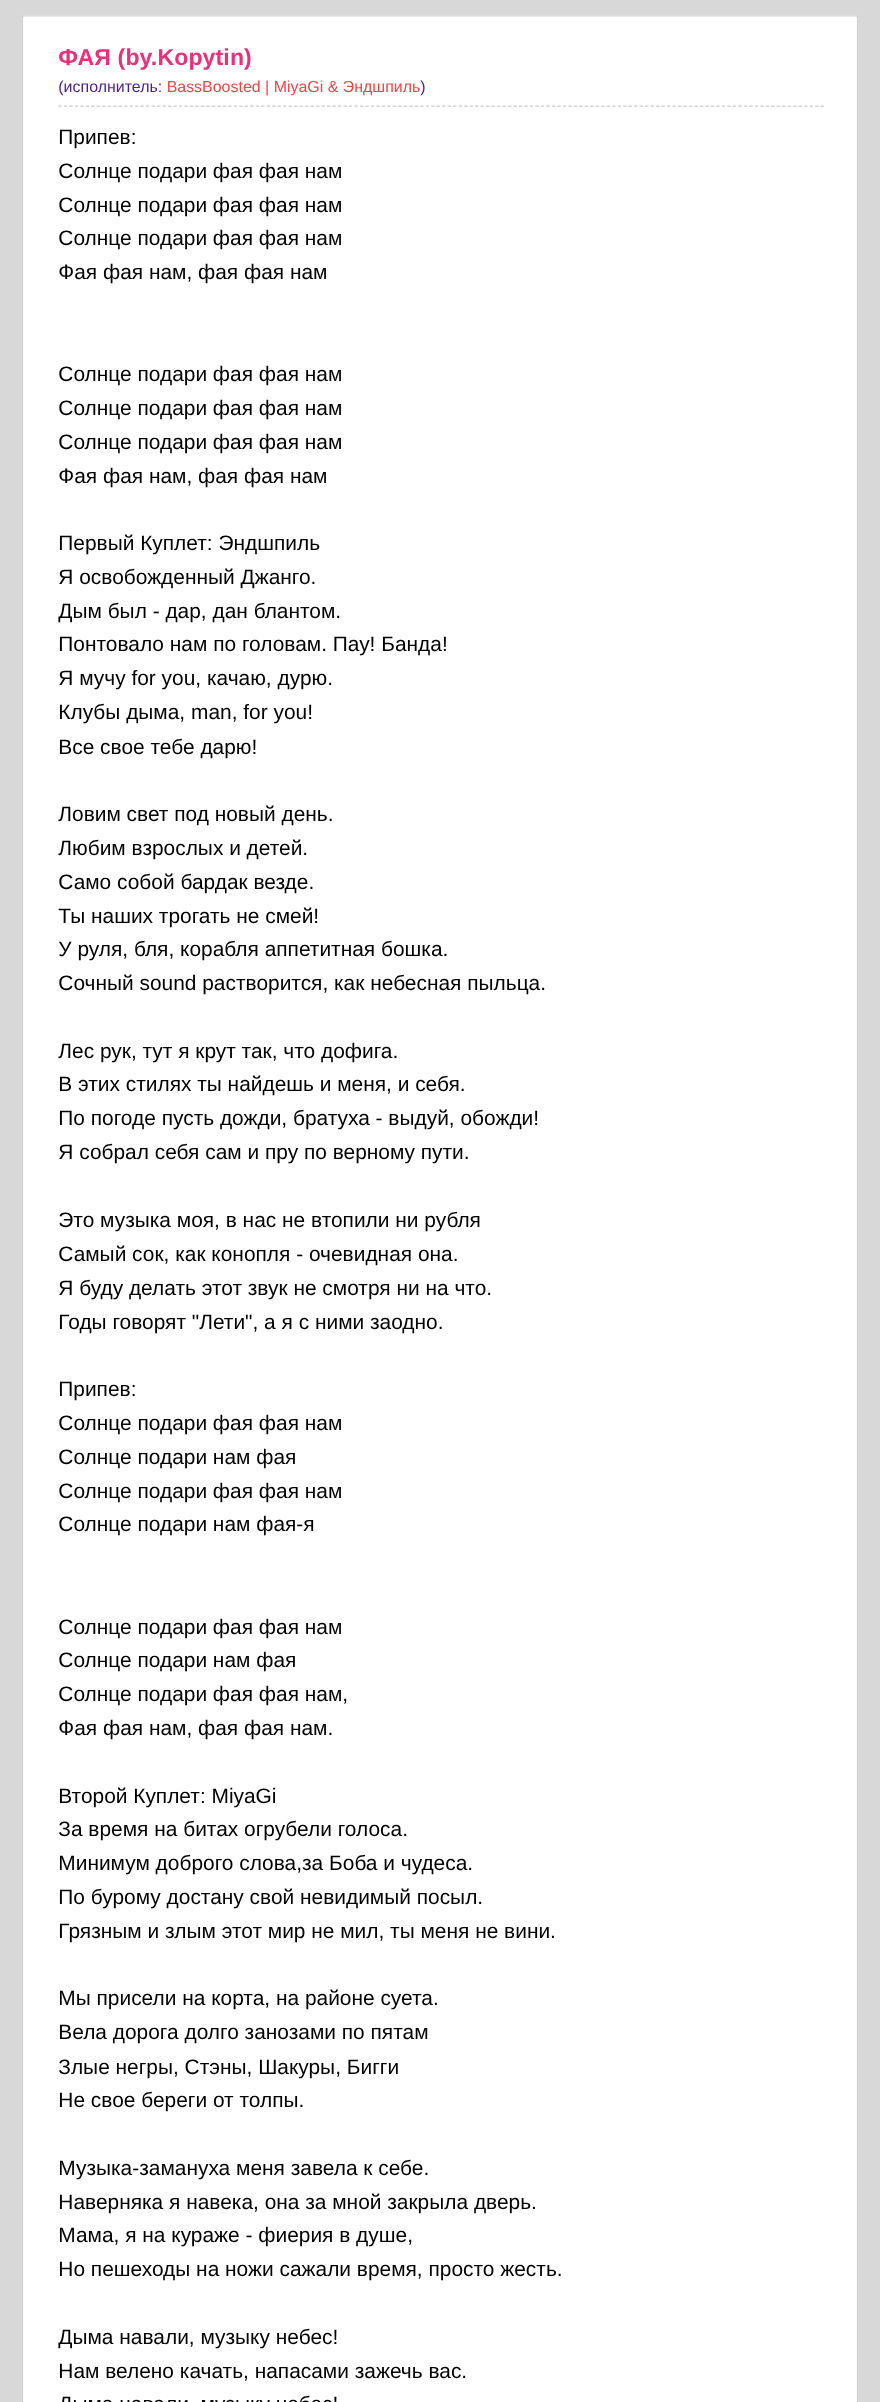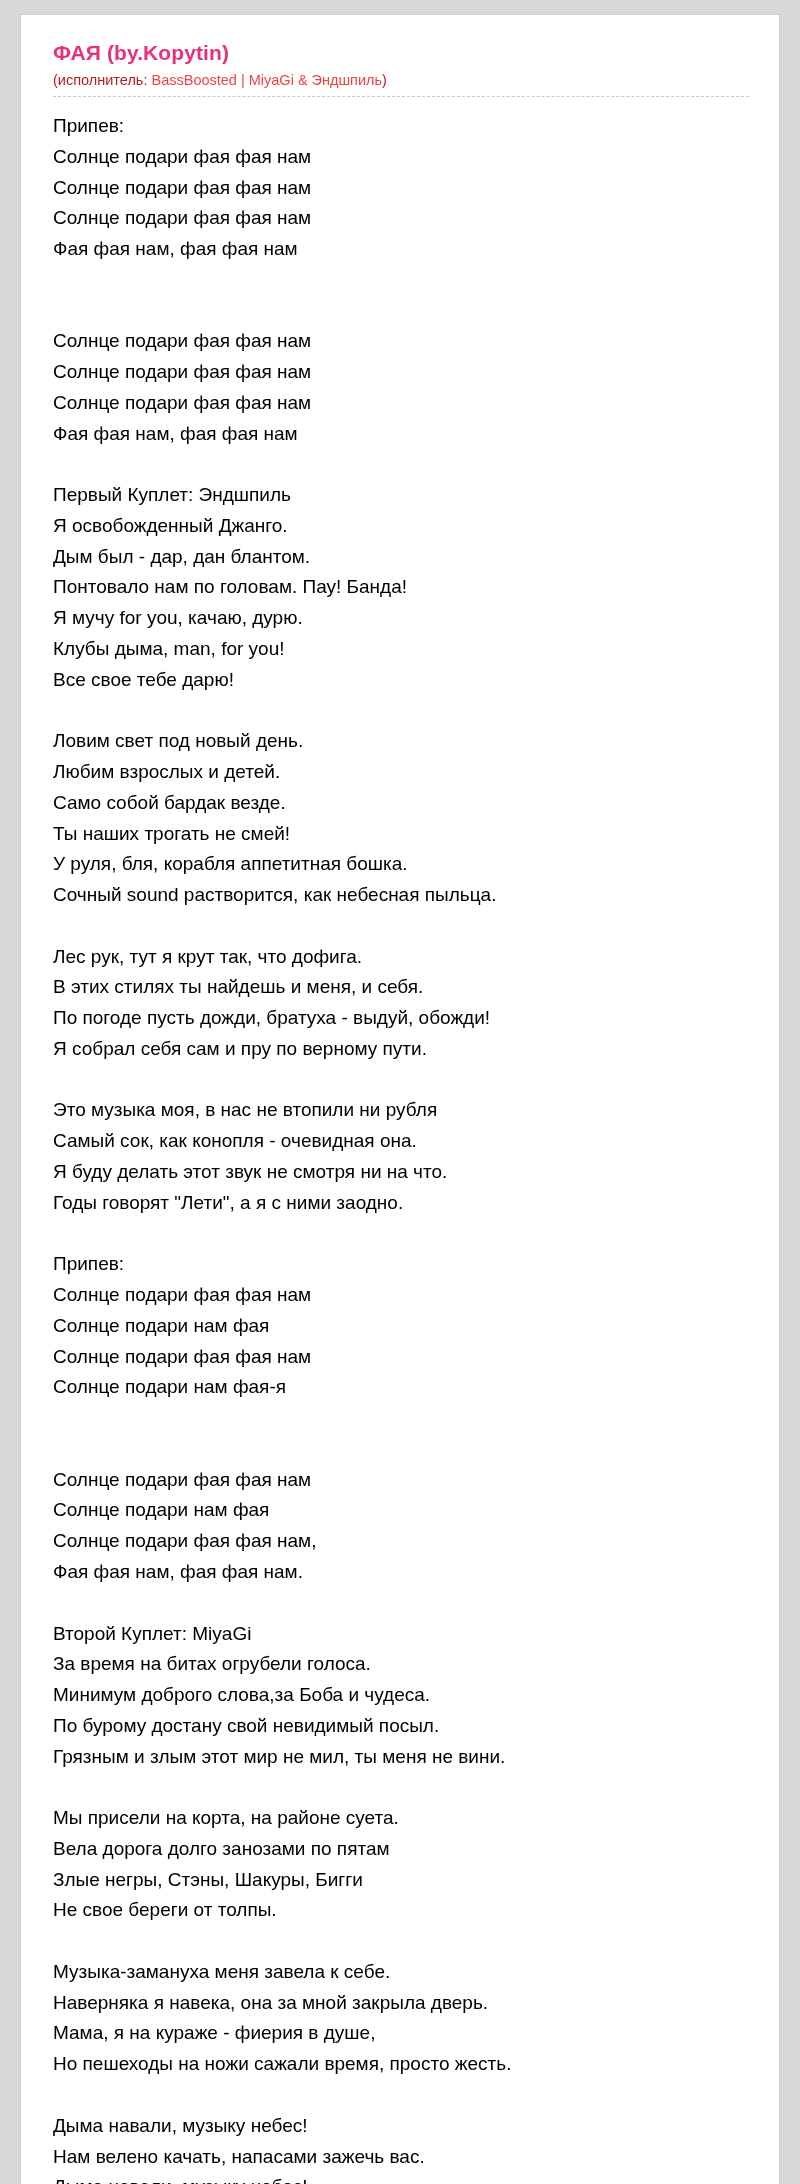--- a/index.html
+++ b/index.html
@@ -36,21 +36,21 @@
     margin: 0 0 6px 0;
     letter-spacing: 0.1px;
   }
   .artist-line {
     font-size: 14.5px;
     color: #333333;
     margin: 0 0 4px 0;
     line-height: 1.3;
   }
   .artist-line .paren {
-    color: #b91c1c;
+    color: #4c1d95;
   }
   .artist-link {
     color: #ef4444;
     text-decoration: none;
   }
   .divider {
     border: none;
     border-top: 1px dashed #c9c9c9;
     margin: 6px 0 14px 0;
     height: 0;

